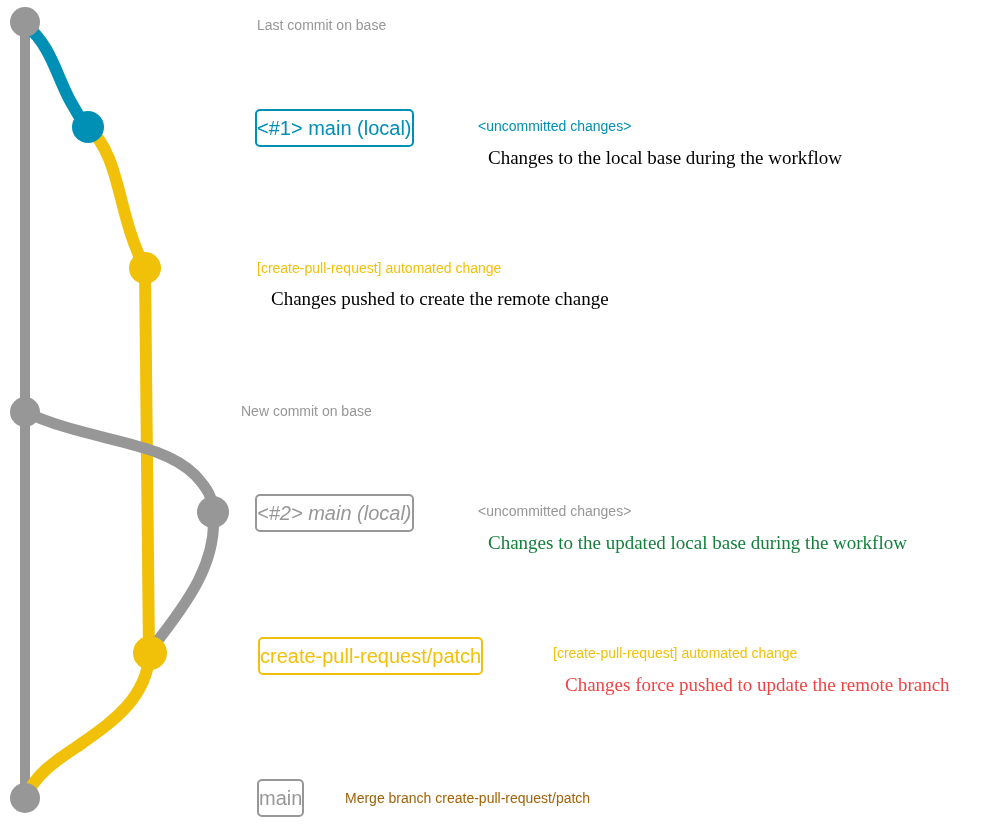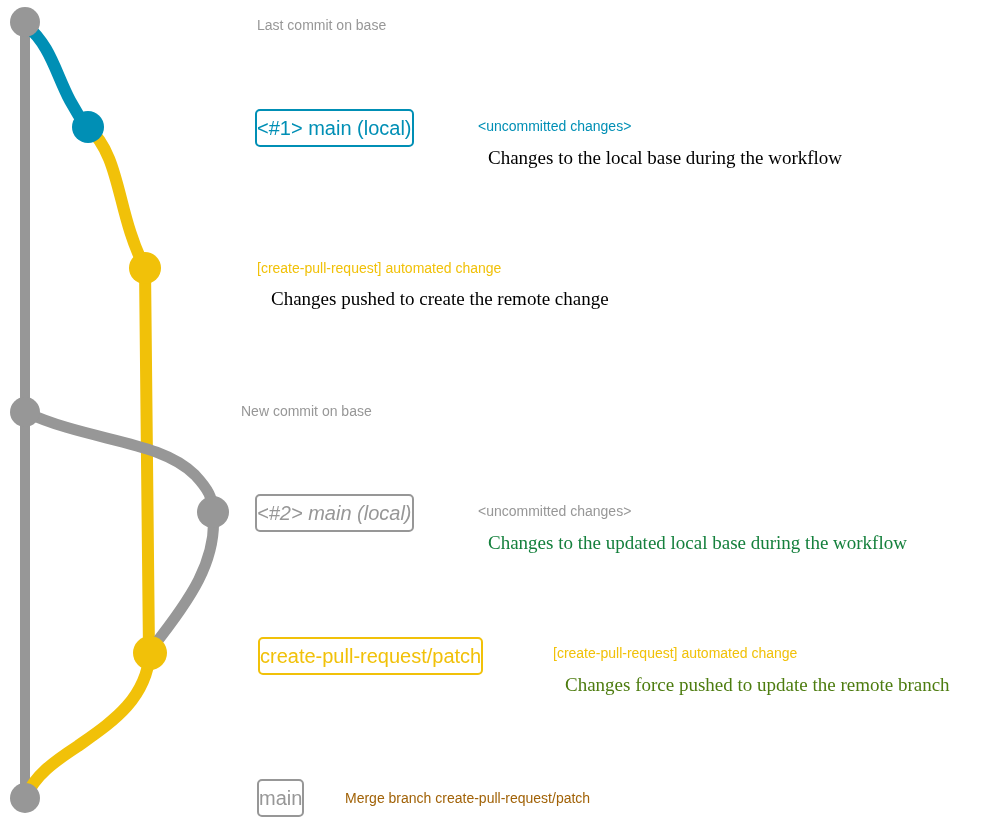--- a/index.html
+++ b/index.html
@@ -82,18 +82,18 @@
   <div class="desc" style="left: 271px; top: 288px; color: rgb(0, 0, 0);">Changes pushed to create the remote change</div>
 
   <div class="msg" style="left: 241px; top: 399px; color: rgb(151, 151, 151);">New commit on base</div>
 
   <div class="pill" style="left: 255px; top: 494px; color: rgb(151, 151, 151); border-color: rgb(151, 151, 151); font-style: italic;">&lt;#2&gt; main (local)</div>
   <div class="msg" style="left: 478px; top: 499px; color: rgb(151, 151, 151);">&lt;uncommitted changes&gt;</div>
   <div class="desc" style="left: 488px; top: 532px; color: #15803d;">Changes to the updated local base during the workflow</div>
 
   <div class="pill" style="left: 251px; top: 637px; color: rgb(241, 193, 9); border-color: rgb(241, 193, 9); margin-left: 7px;">create-pull-request/patch</div>
   <div class="msg" style="left: 553px; top: 641px; color: rgb(241, 193, 9);">[create-pull-request] automated change</div>
-  <div class="desc" style="left: 565px; top: 674px; color: #4d7c0f;">Changes force pushed to update the remote branch</div>
+  <div class="desc" style="left: 565px; top: 674px; color: #ef4444;">Changes force pushed to update the remote branch</div>
 
   <div class="pill" style="left: 257px; top: 779px; color: rgb(151, 151, 151); border-color: rgb(151, 151, 151);">main</div>
   <div class="msg" style="left: 345px; top: 786px; color: #a16207; text-align: right;">Merge branch create-pull-request/patch</div>
 
 </div>
 
 </body></html>

